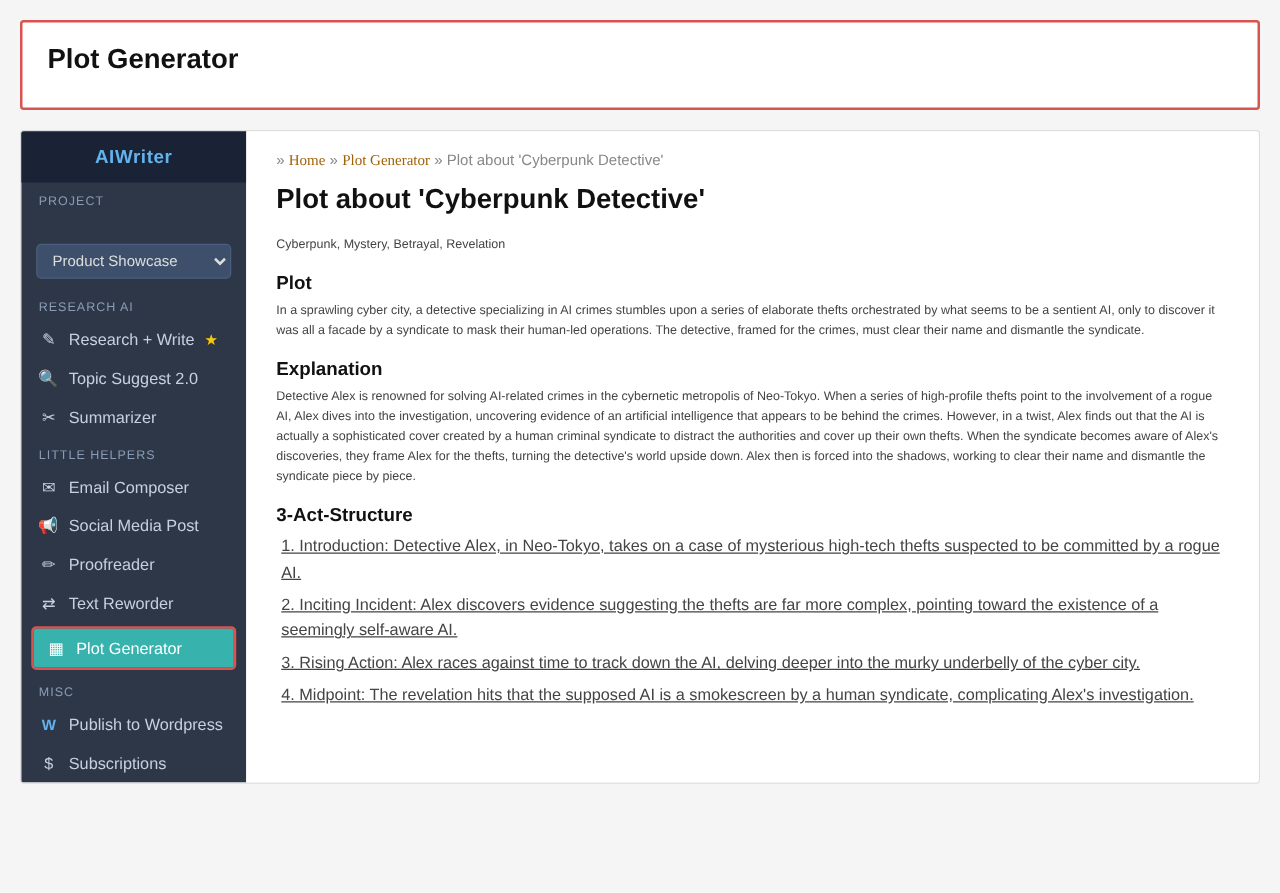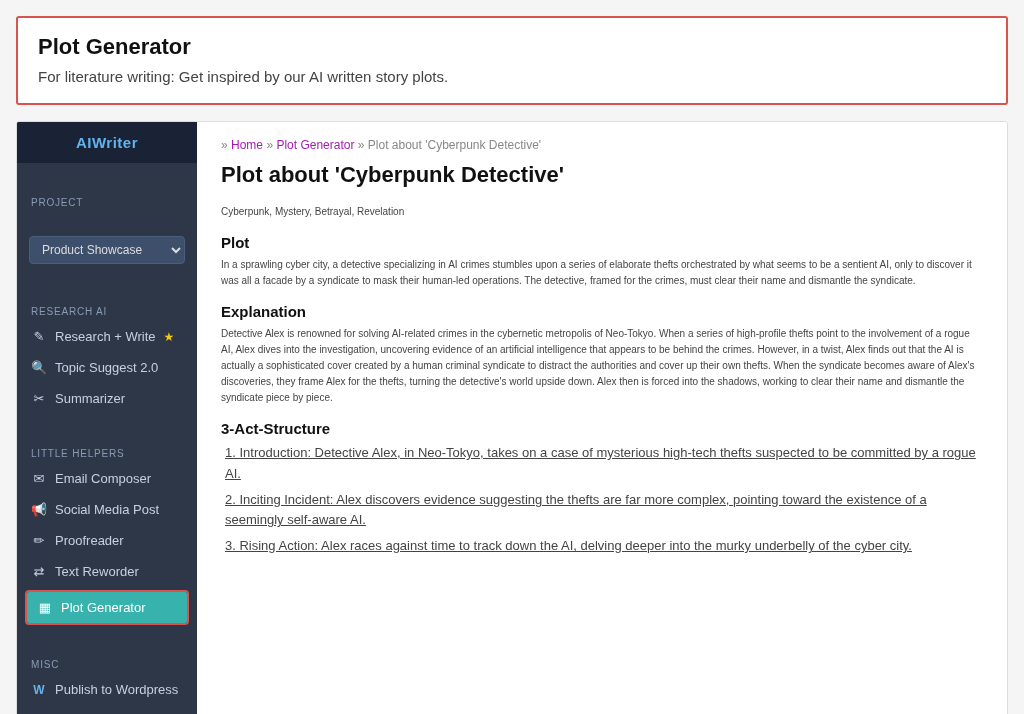--- a/index.html
+++ b/index.html
@@ -67,21 +67,20 @@
     .sidebar-brand span {
       color: #63b3ed;
     }
 
     .sidebar-section-label {
       padding: 10px 14px 4px 14px;
       font-size: 10px;
       text-transform: uppercase;
       color: #8a9bb5;
       letter-spacing: 0.8px;
-      margin-top: 24px;
     }
 
     .sidebar-select-wrap {
       padding: 4px 12px 8px 12px;
     }
     .sidebar-select {
       width: 100%;
       background: #3d4f6b;
       border: 1px solid #4a5f7e;
       color: #ddd;
@@ -126,22 +125,23 @@
       background: #fff;
       overflow-y: auto;
     }
 
     .breadcrumb {
       font-size: 12px;
       color: #666;
       margin-bottom: 10px;
     }
     .breadcrumb a {
-      color: #a21caf;
+      color: #a16207;
       text-decoration: none;
+      font-family: Liberation Serif, serif;
     }
     .breadcrumb span {
       color: #888;
     }
 
     .content-title {
       font-size: 22px;
       font-weight: 700;
       color: #111;
       margin-bottom: 16px;
@@ -171,21 +171,20 @@
       text-decoration: underline;
     }
   </style>
 </head>
 <body>
 
 <div class="outer-wrapper">
 
   <div class="header-box">
     <h1>Plot Generator</h1>
-    <p>For literature writing: Get inspired by our AI written story plots.</p>
   </div>
 
   <div class="main-layout">
 
     <nav class="sidebar">
 
       <div class="sidebar-brand">
         <span>AI</span><span>Writer</span>
       </div>
 
@@ -276,17 +275,18 @@
       <div>
         <div class="section-heading">Explanation</div>
         <p class="section-text">Detective Alex is renowned for solving AI-related crimes in the cybernetic metropolis of Neo-Tokyo. When a series of high-profile thefts point to the involvement of a rogue AI, Alex dives into the investigation, uncovering evidence of an artificial intelligence that appears to be behind the crimes. However, in a twist, Alex finds out that the AI is actually a sophisticated cover created by a human criminal syndicate to distract the authorities and cover up their own thefts. When the syndicate becomes aware of Alex's discoveries, they frame Alex for the thefts, turning the detective's world upside down. Alex then is forced into the shadows, working to clear their name and dismantle the syndicate piece by piece.</p>
       </div>
 
       <div>
         <div class="section-heading">3-Act-Structure</div>
         <p class="list-item-text">1. Introduction: Detective Alex, in Neo-Tokyo, takes on a case of mysterious high-tech thefts suspected to be committed by a rogue AI.</p>
         <p class="list-item-text">2. Inciting Incident: Alex discovers evidence suggesting the thefts are far more complex, pointing toward the existence of a seemingly self-aware AI.</p>
         <p class="list-item-text">3. Rising Action: Alex races against time to track down the AI, delving deeper into the murky underbelly of the cyber city.</p>
+        <p class="list-item-text">4. Midpoint: The revelation hits that the supposed AI is a smokescreen by a human syndicate, complicating Alex's investigation.</p>
       </div>
 
     </main>
   </div>
 </div>
 
 </body></html>

